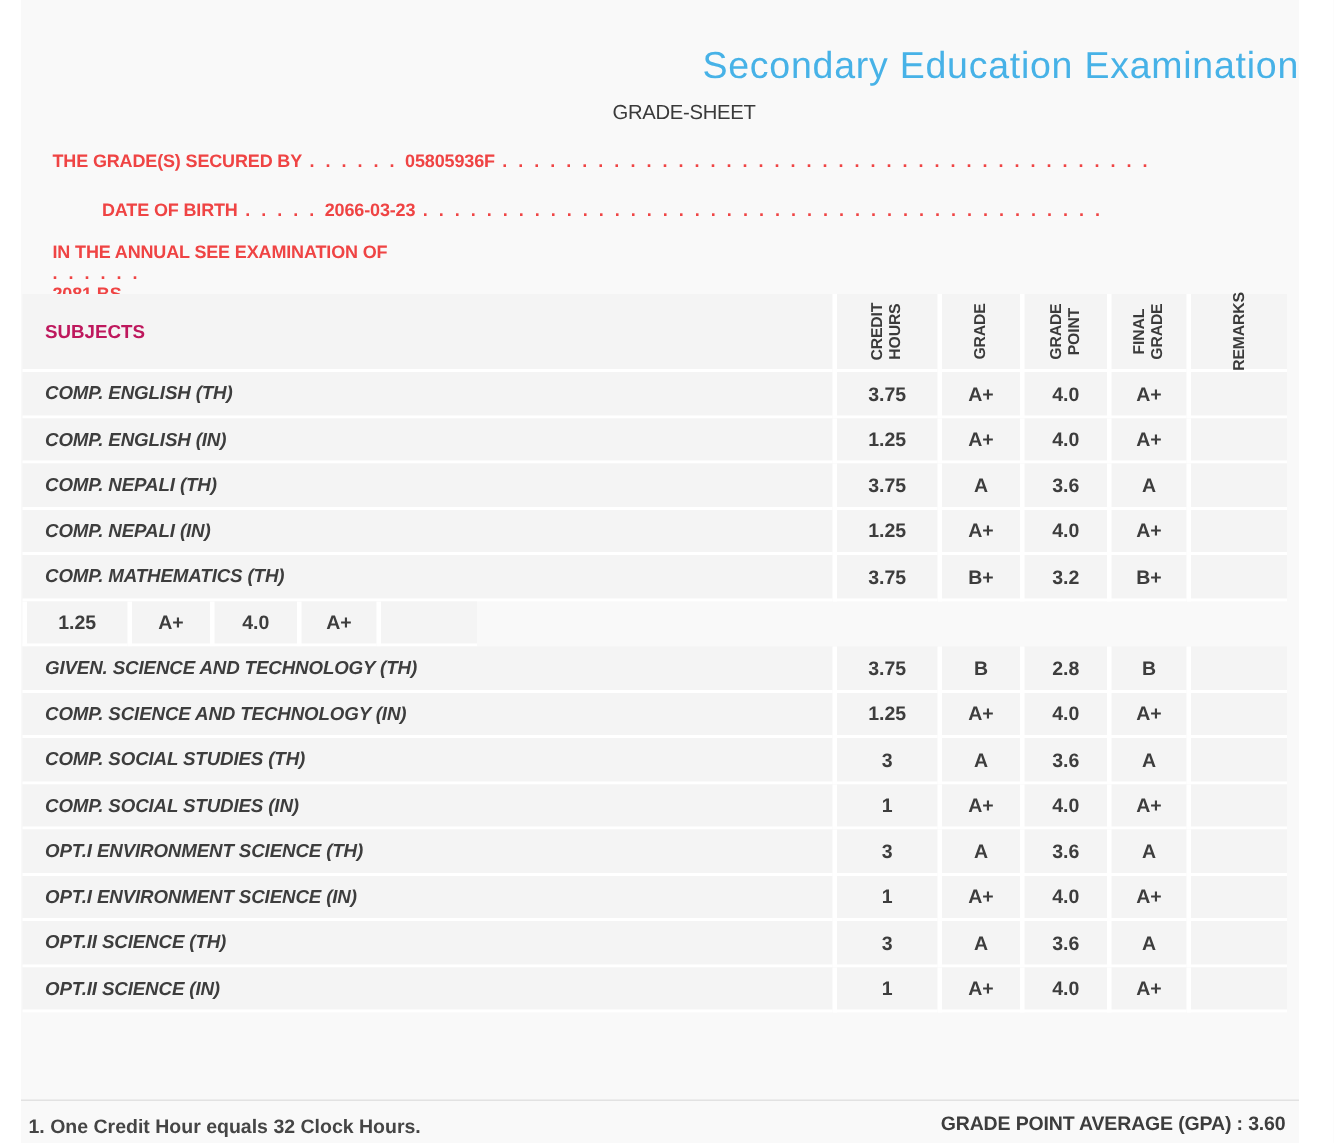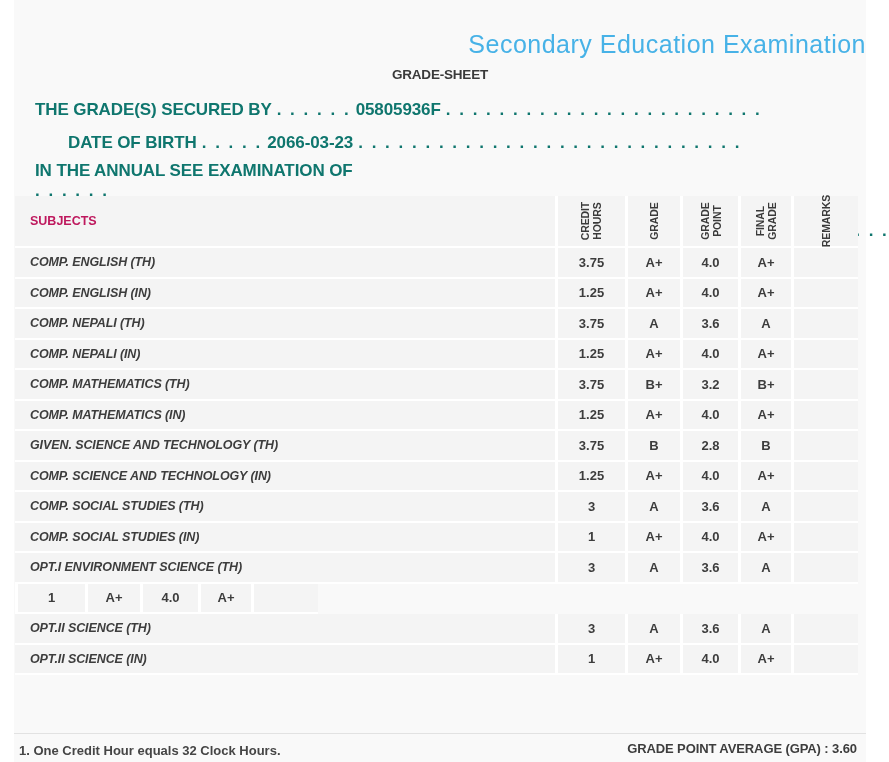--- a/index.html
+++ b/index.html
@@ -16,29 +16,29 @@
     width: 852px; height: 762px;
     background: #f9f9f9;
   }
   .page-title {
     position: absolute; top: 30px; left: 0; width: 100%;
     text-align: right;
     font-size: 25px; font-weight: 400;
     color: #47b2e7; letter-spacing: 0.5px;
   }
   .subtitle {
-    position: absolute; top: 67px; left: 0; width: 100%;
+    position: absolute; top: 67px; left: 16px; width: 100%;
     text-align: center;
-    font-size: 13.5px; font-weight: 700; color: #3a3a3a;
+    font-size: 13.5px; font-weight: 400; color: #3a3a3a;
     letter-spacing: -0.2px;
   }
   .dotline {
     position: absolute; left: 21px;
     display: flex; align-items: baseline;
-    font-size: 17px; font-weight: 700; color: #0f766e;
+    font-size: 12px; font-weight: 700; color: #ef4444;
     white-space: nowrap; letter-spacing: -0.1px;
   }
   .dotline .part { margin-right: 5px; flex: 0 0 auto; }
   .dotline .dots { letter-spacing: 2px; }
   .dotline .fill {
     flex: 1 1 auto; overflow: hidden; margin-right: 5px;
     letter-spacing: 2px;
   }
   .dotline .suffix { margin-right: 0; }
   #line-grades { top: 100px; width: 735px; }
@@ -180,21 +180,20 @@
     </div>
     <div class="trow">
       <div class="cell col-sub subj">COMP. MATHEMATICS (TH)</div>
       <div class="cell col-ch vsep val">3.75</div>
       <div class="cell col-g vsep val">B+</div>
       <div class="cell col-gp vsep val">3.2</div>
       <div class="cell col-fg vsep val">B+</div>
       <div class="cell col-rm vsep val"></div>
     </div>
     <div class="trow">
-      <div class="cell col-sub subj">COMP. MATHEMATICS (IN)</div>
       <div class="cell col-ch vsep val">1.25</div>
       <div class="cell col-g vsep val">A+</div>
       <div class="cell col-gp vsep val">4.0</div>
       <div class="cell col-fg vsep val">A+</div>
       <div class="cell col-rm vsep val"></div>
     </div>
     <div class="trow">
       <div class="cell col-sub subj">GIVEN. SCIENCE AND TECHNOLOGY (TH)</div>
       <div class="cell col-ch vsep val">3.75</div>
       <div class="cell col-g vsep val">B</div>
@@ -228,20 +227,21 @@
     </div>
     <div class="trow">
       <div class="cell col-sub subj">OPT.I ENVIRONMENT SCIENCE (TH)</div>
       <div class="cell col-ch vsep val">3</div>
       <div class="cell col-g vsep val">A</div>
       <div class="cell col-gp vsep val">3.6</div>
       <div class="cell col-fg vsep val">A</div>
       <div class="cell col-rm vsep val"></div>
     </div>
     <div class="trow">
+      <div class="cell col-sub subj">OPT.I ENVIRONMENT SCIENCE (IN)</div>
       <div class="cell col-ch vsep val">1</div>
       <div class="cell col-g vsep val">A+</div>
       <div class="cell col-gp vsep val">4.0</div>
       <div class="cell col-fg vsep val">A+</div>
       <div class="cell col-rm vsep val"></div>
     </div>
     <div class="trow">
       <div class="cell col-sub subj">OPT.II SCIENCE (TH)</div>
       <div class="cell col-ch vsep val">3</div>
       <div class="cell col-g vsep val">A</div>

